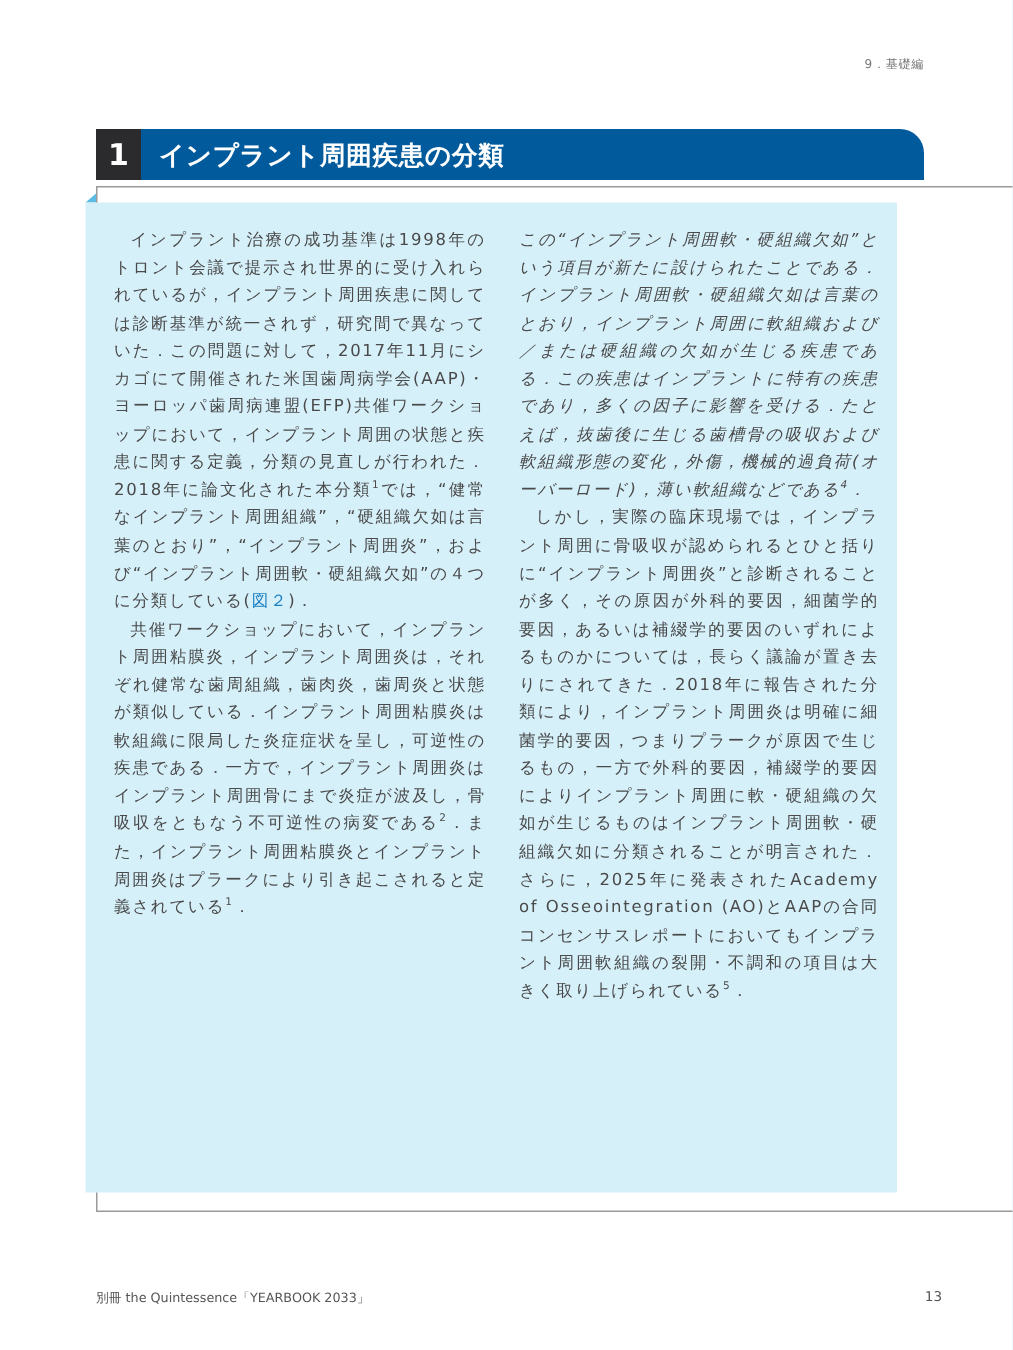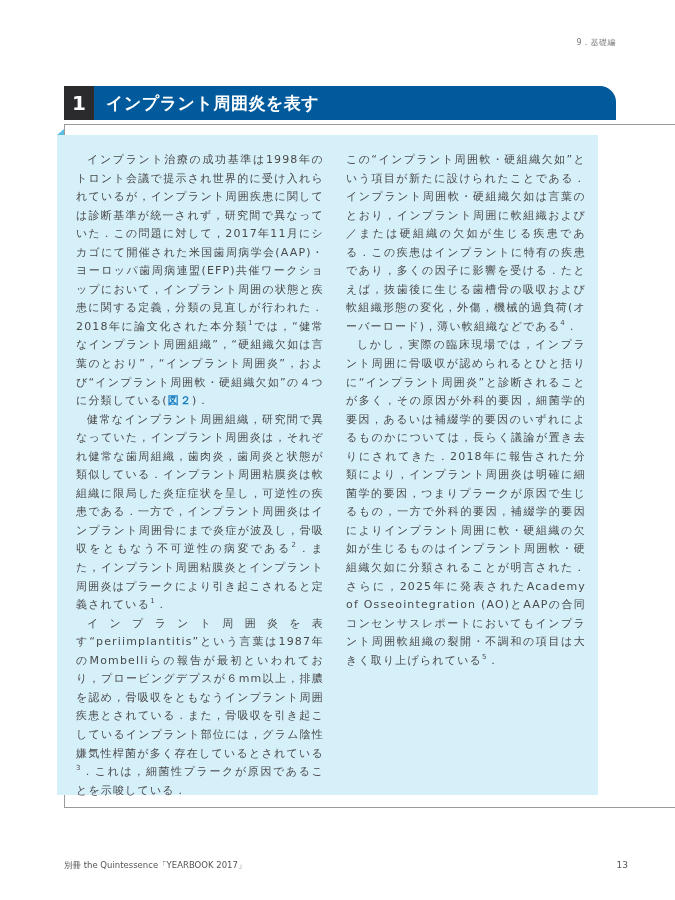--- a/index.html
+++ b/index.html
@@ -15,48 +15,47 @@
   .rule-left { position:absolute; left:64px; top:124px; width:1px; height:684px; background:#9a9a9a; }
   .rule-bottom { position:absolute; left:64px; top:807px; width:611px; height:1px; background:#9a9a9a; }
   .corner-tab { position:absolute; left:57px; top:129px; width:0; height:0;
                 border-left:7px solid transparent; border-bottom:6px solid #5bbde3; }
   .panel { position:absolute; left:57px; top:135px; width:541px; height:660px; background:#d6f0fa; }
   .col { position:absolute; top:151px; font-size:11px; line-height:18.55px; letter-spacing:1.15px;
          color:#4a4a4a; text-align:justify; }
   .col-left { left:76px; width:248px; }
   .col-right { left:346px; width:240px; }
   .col p { margin:0; text-indent:1em; }
-  .col p.noindent { text-indent:0; }
-  .fig-ref { color:#1a7fc1; font-weight:bold;margin-top:20px; }
+  .col p.noindent { text-indent:0;font-style:italic; }
+  .fig-ref { color:#1a7fc1; font-weight:normal;margin-top:20px; }
   sup { font-size:7px; line-height:0; vertical-align:super; }
   .footer-left { position:absolute; left:64px; top:860px; font-size:8.5px; color:#555; }
   .footer-right { position:absolute; right:47px; top:860px; font-size:9px; color:#555; }
 </style>
 </head>
 <body>
 
 <div class="running-head">9．基礎編</div>
 
 <div class="title-bar">
   <div class="title-num">1</div>
-  <div class="title-text">インプラント周囲炎を表す</div>
+  <div class="title-text">インプラント周囲疾患の分類</div>
 </div>
 
 <div class="rule-top"></div>
 <div class="rule-left"></div>
 <div class="rule-bottom"></div>
 <div class="corner-tab"></div>
 
 <div class="panel"></div>
 
 <div class="col col-left">
   <p><span>インプラント治療の成功基準は1998年のトロント会議で提示され世界的に受け入れられているが，インプラント周囲疾患に関しては診断基準が統一されず，研究間で異なっていた．この問題に対して，2017年11月にシカゴにて開催された米国歯周病学会(AAP)・ヨーロッパ歯周病連盟(EFP)共催ワークショップにおいて，インプラント周囲の状態と疾患に関する定義，分類の見直しが行われた．2018年に論文化された本分類</span><sup>1</sup><span>では，“健常なインプラント周囲組織”，“硬組織欠如は言葉のとおり”，“インプラント周囲炎”，および“インプラント周囲軟・硬組織欠如”の４つに分類している(</span><span class="fig-ref">図２</span><span>)．</span></p>
-  <p><span>健常なインプラント周囲組織，研究間で異なっていた，インプラント周囲炎は，それぞれ健常な歯周組織，歯肉炎，歯周炎と状態が類似している．インプラント周囲粘膜炎は軟組織に限局した炎症症状を呈し，可逆性の疾患である．一方で，インプラント周囲炎はインプラント周囲骨にまで炎症が波及し，骨吸収をともなう不可逆性の病変である</span><sup>2</sup><span>．また，インプラント周囲粘膜炎とインプラント周囲炎はプラークにより引き起こされると定義されている</span><sup>1</sup><span>．</span></p>
-  <p><span>インプラント周囲炎を表す“periimplantitis”という言葉は1987年のMombelliらの報告が最初といわれており，プロービングデプスが６mm以上，排膿を認め，骨吸収をともなうインプラント周囲疾患とされている．また，骨吸収を引き起こしているインプラント部位には，グラム陰性嫌気性桿菌が多く存在しているとされている</span><sup>3</sup><span>．これは，細菌性プラークが原因であることを示唆している．</span></p>
+  <p><span>共催ワークショップにおいて，インプラント周囲粘膜炎，インプラント周囲炎は，それぞれ健常な歯周組織，歯肉炎，歯周炎と状態が類似している．インプラント周囲粘膜炎は軟組織に限局した炎症症状を呈し，可逆性の疾患である．一方で，インプラント周囲炎はインプラント周囲骨にまで炎症が波及し，骨吸収をともなう不可逆性の病変である</span><sup>2</sup><span>．また，インプラント周囲粘膜炎とインプラント周囲炎はプラークにより引き起こされると定義されている</span><sup>1</sup><span>．</span></p>
 </div>
 
 <div class="col col-right">
   <p class="noindent"><span>この“インプラント周囲軟・硬組織欠如”という項目が新たに設けられたことである．インプラント周囲軟・硬組織欠如は言葉のとおり，インプラント周囲に軟組織および／または硬組織の欠如が生じる疾患である．この疾患はインプラントに特有の疾患であり，多くの因子に影響を受ける．たとえば，抜歯後に生じる歯槽骨の吸収および軟組織形態の変化，外傷，機械的過負荷(オーバーロード)，薄い軟組織などである</span><sup>4</sup><span>．</span></p>
   <p><span>しかし，実際の臨床現場では，インプラント周囲に骨吸収が認められるとひと括りに“インプラント周囲炎”と診断されることが多く，その原因が外科的要因，細菌学的要因，あるいは補綴学的要因のいずれによるものかについては，長らく議論が置き去りにされてきた．2018年に報告された分類により，インプラント周囲炎は明確に細菌学的要因，つまりプラークが原因で生じるもの，一方で外科的要因，補綴学的要因によりインプラント周囲に軟・硬組織の欠如が生じるものはインプラント周囲軟・硬組織欠如に分類されることが明言された．さらに，2025年に発表されたAcademy of Osseointegration (AO)とAAPの合同コンセンサスレポートにおいてもインプラント周囲軟組織の裂開・不調和の項目は大きく取り上げられている</span><sup>5</sup><span>．</span></p>
 </div>
 
-<div class="footer-left">別冊 the Quintessence「YEARBOOK 2017」</div>
+<div class="footer-left">別冊 the Quintessence「YEARBOOK 2033」</div>
 <div class="footer-right">13</div>
 
 </body></html>

